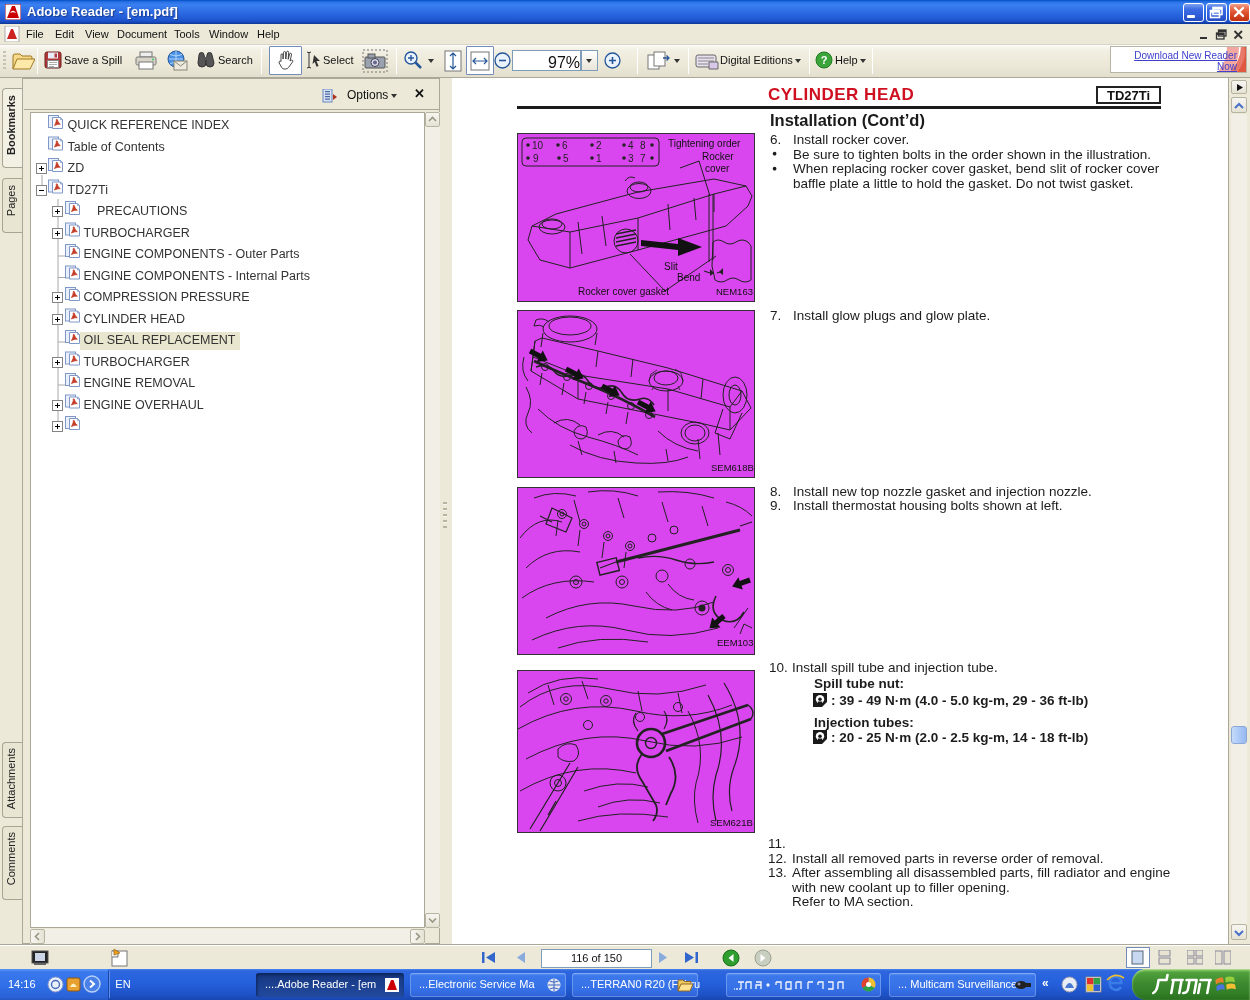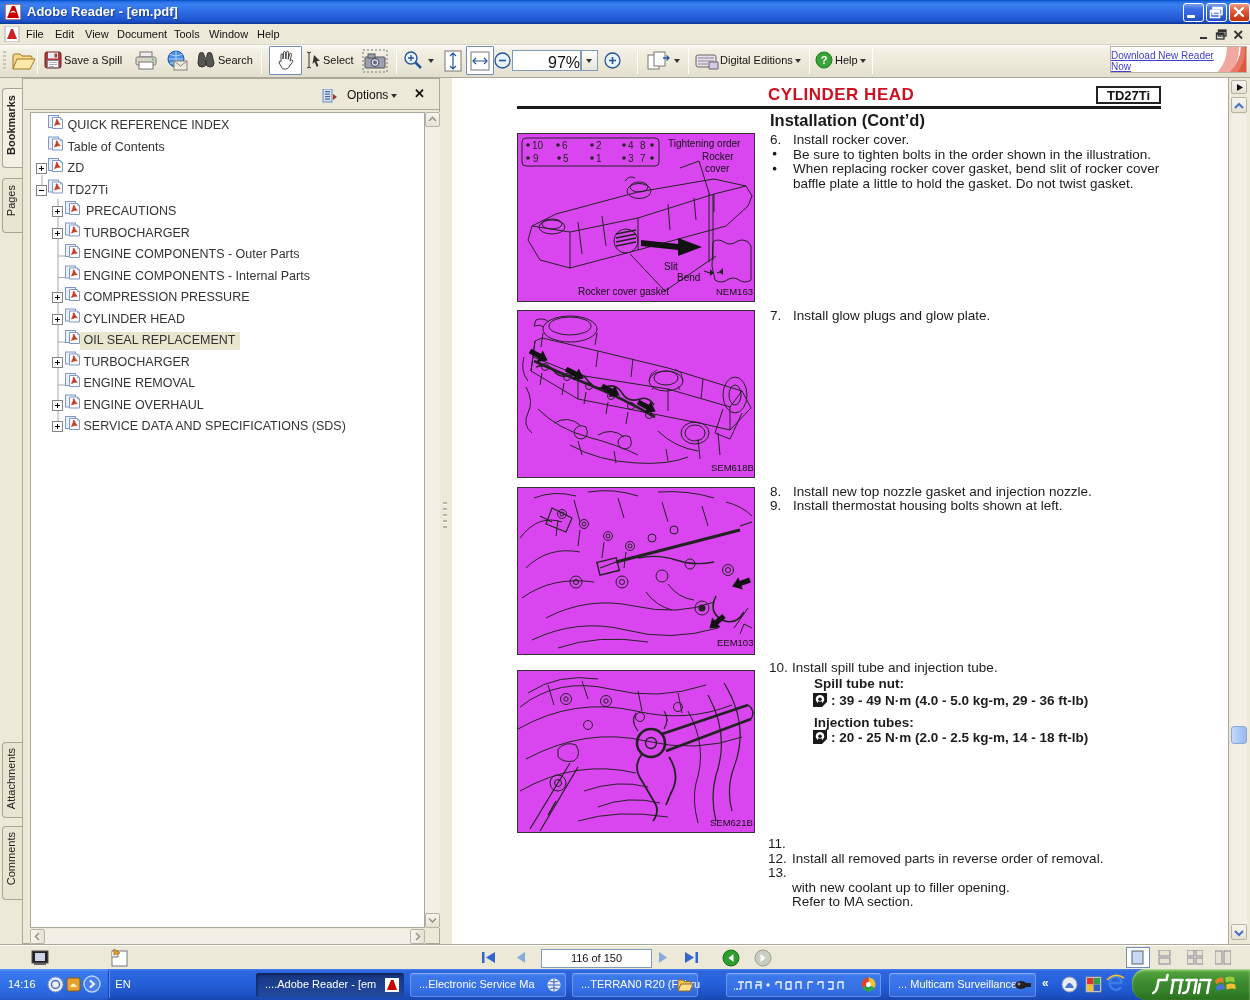--- a/index.html
+++ b/index.html
@@ -227,21 +227,21 @@
   </svg>
   <div class="tlabel abs" style="left:835px;top:9px">Help</div>
   <div class="darr abs" style="left:860px;top:14px"></div>
 
   <div class="abs" style="left:1110px;top:1px;width:137px;height:27px;background:#fff;border:1px solid #B8B4A4;overflow:hidden">
     <svg style="position:absolute;right:0;top:0" width="60" height="27" viewBox="0 0 60 27">
       <path d="M30 27 Q44 12 40 -6 L52 -6 Q56 14 42 27 Z" fill="#F0A8A0"></path>
       <path d="M60 27 L42 27 Q58 10 54 -6 L60 -6 Z" fill="#E87868"></path>
       <path d="M60 27 L50 27 Q62 12 58 -2 L60 -2 Z" fill="#E05840"></path>
     </svg>
-    <div class="abs" style="left:0;top:3px;width:116px;text-align:left;font-size:10px;color:#4040CC;text-decoration:underline;line-height:11px">Download New Reader<br>Now</div>
+    <div class="abs" style="left:10px;top:3px;width:116px;text-align:right;font-size:10px;color:#4040CC;text-decoration:underline;line-height:11px">Download New Reader<br>Now</div>
   </div>
 </div>
 
 <div id="mainarea" class="abs">
   <div class="vtab abs" style="top:10px;height:80px;background:#F3F1E4">
       <span style="top:6px;font-weight:bold">Bookmarks</span>
     </div>
   <div class="vtab abs" style="top:100px;height:55px">
       <span style="top:6px">Pages</span>
     </div>
@@ -305,31 +305,30 @@
       <div class="expbox plus" style="left:21px;top:115px"></div>
       <div class="expbox plus" style="left:21px;top:179px"></div>
       <div class="expbox plus" style="left:21px;top:201px"></div>
       <div class="expbox plus" style="left:21px;top:244px"></div>
       <div class="expbox plus" style="left:21px;top:287px"></div>
       <div class="expbox plus" style="left:21px;top:308px"></div>
       <div class="bmrow" style="left:36.5px;top:5px">QUICK REFERENCE INDEX</div>
       <div class="bmrow" style="left:36.5px;top:26.5px">Table of Contents</div>
       <div class="bmrow" style="left:36.5px;top:48px">ZD</div>
       <div class="bmrow" style="left:36.5px;top:69.5px">TD27Ti</div>
-      <div class="bmrow" style="left:55px;top:91px">PRECAUTIONS</div>
+      <div class="bmrow" style="left:66px;top:91px">PRECAUTIONS</div>
       <div class="bmrow" style="left:52.5px;top:112.5px">TURBOCHARGER</div>
       <div class="bmrow" style="left:52.5px;top:134px">ENGINE COMPONENTS - Outer Parts</div>
       <div class="bmrow" style="left:52.5px;top:155.5px">ENGINE COMPONENTS - Internal Parts</div>
       <div class="bmrow" style="left:52.5px;top:177px">COMPRESSION PRESSURE</div>
       <div class="bmrow" style="left:52.5px;top:198.5px">CYLINDER HEAD</div>
       <div class="bmrow" style="left:52.5px;top:220px">OIL SEAL REPLACEMENT</div>
       <div class="bmrow" style="left:52.5px;top:241.5px">TURBOCHARGER</div>
       <div class="bmrow" style="left:52.5px;top:263px">ENGINE REMOVAL</div>
       <div class="bmrow" style="left:52.5px;top:284.5px">ENGINE OVERHAUL</div>
-      <div class="bmrow" style="left:52.5px;top:306px">SERVICE DATA AND SPECIFICATIONS (SDS)</div>
     </div>
 
     <div class="abs" style="left:402px;top:33px;width:15px;height:816px;background:#F2F0E6"></div>
     <div class="sb abs" style="left:402px;top:33px;width:15px;height:15px"></div>
     <svg class="abs" style="left:405px;top:37px" width="9" height="7">
         <path d="M1 5 L4.5 1.5 L8 5" stroke="#9A9684" stroke-width="1.6" fill="none"></path>
       </svg>
     <div class="sb abs" style="left:402px;top:834px;width:15px;height:15px"></div>
     <svg class="abs" style="left:405px;top:838px" width="9" height="7">
         <path d="M1 1.5 L4.5 5 L8 1.5" stroke="#9A9684" stroke-width="1.6" fill="none"></path>
@@ -387,20 +386,21 @@
       <circle cx="7" cy="6.2" r="1.8" fill="#1a1a1a"></circle>
       <rect x="4.8" y="8.5" width="4.4" height="3.4" fill="#1a1a1a"></rect>
       <path d="M14 14 L9 14 L14 9 Z" fill="#fff"></path>
     </svg>
     <div class="doctext docbold" style="left:379px;top:651.5px">: 20 - 25 N·m (2.0 - 2.5 kg-m, 14 - 18 ft-lb)</div>
 
     <div class="doctext" style="left:316px;top:758px">11.</div>
     <div class="doctext" style="left:316px;top:772.5px">12.</div>
     <div class="doctext" style="left:340px;top:772.5px">Install all removed parts in reverse order of removal.</div>
     <div class="doctext" style="left:316px;top:787px">13.</div>
+    <div class="doctext" style="left:340px;top:787px">After assembling all disassembled parts, fill radiator and engine</div>
     <div class="doctext" style="left:340px;top:801.5px">with new coolant up to filler opening.</div>
     <div class="doctext" style="left:340px;top:816px">Refer to MA section.</div>
 
     <div class="fig" style="left:65px;top:55px;width:238px;height:169px">
       <svg width="236" height="167" viewBox="0 0 236 167" style="position:absolute;left:0;top:0">
         <g fill="none" stroke="#222" stroke-width="1">
           <rect x="4" y="4" width="137" height="28" rx="4"></rect>
           <g fill="#222" stroke="none" font-family="Liberation Sans" font-size="10">
             <circle cx="10" cy="11" r="1.8"></circle>
               <circle cx="40" cy="11" r="1.8"></circle>

